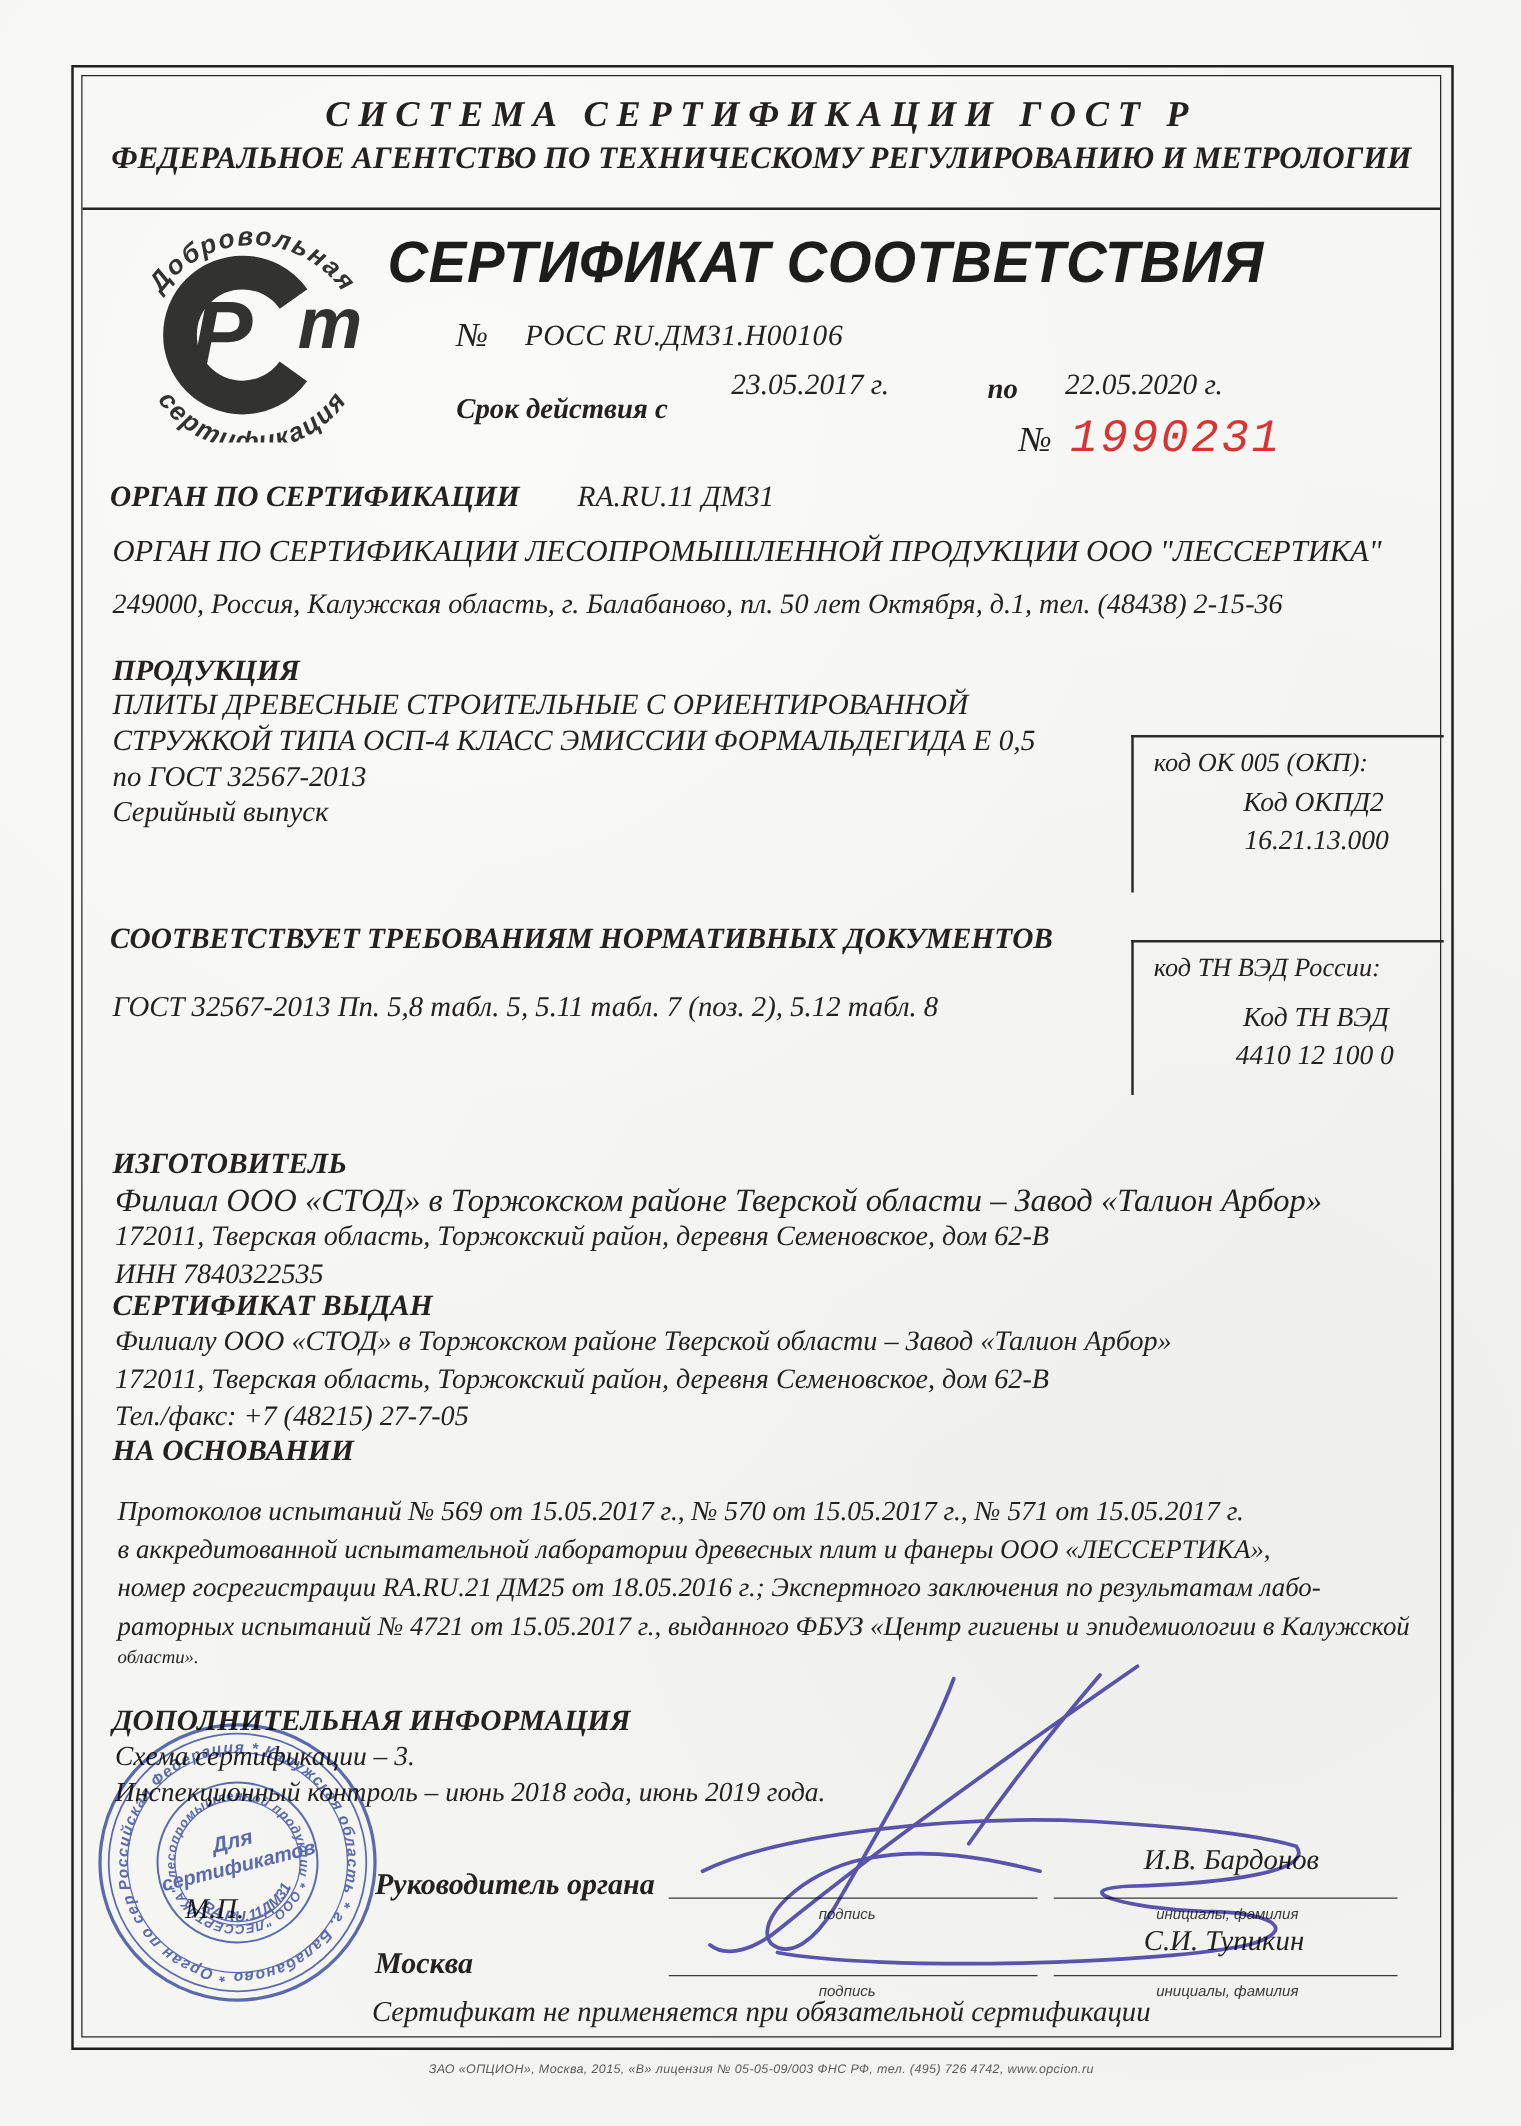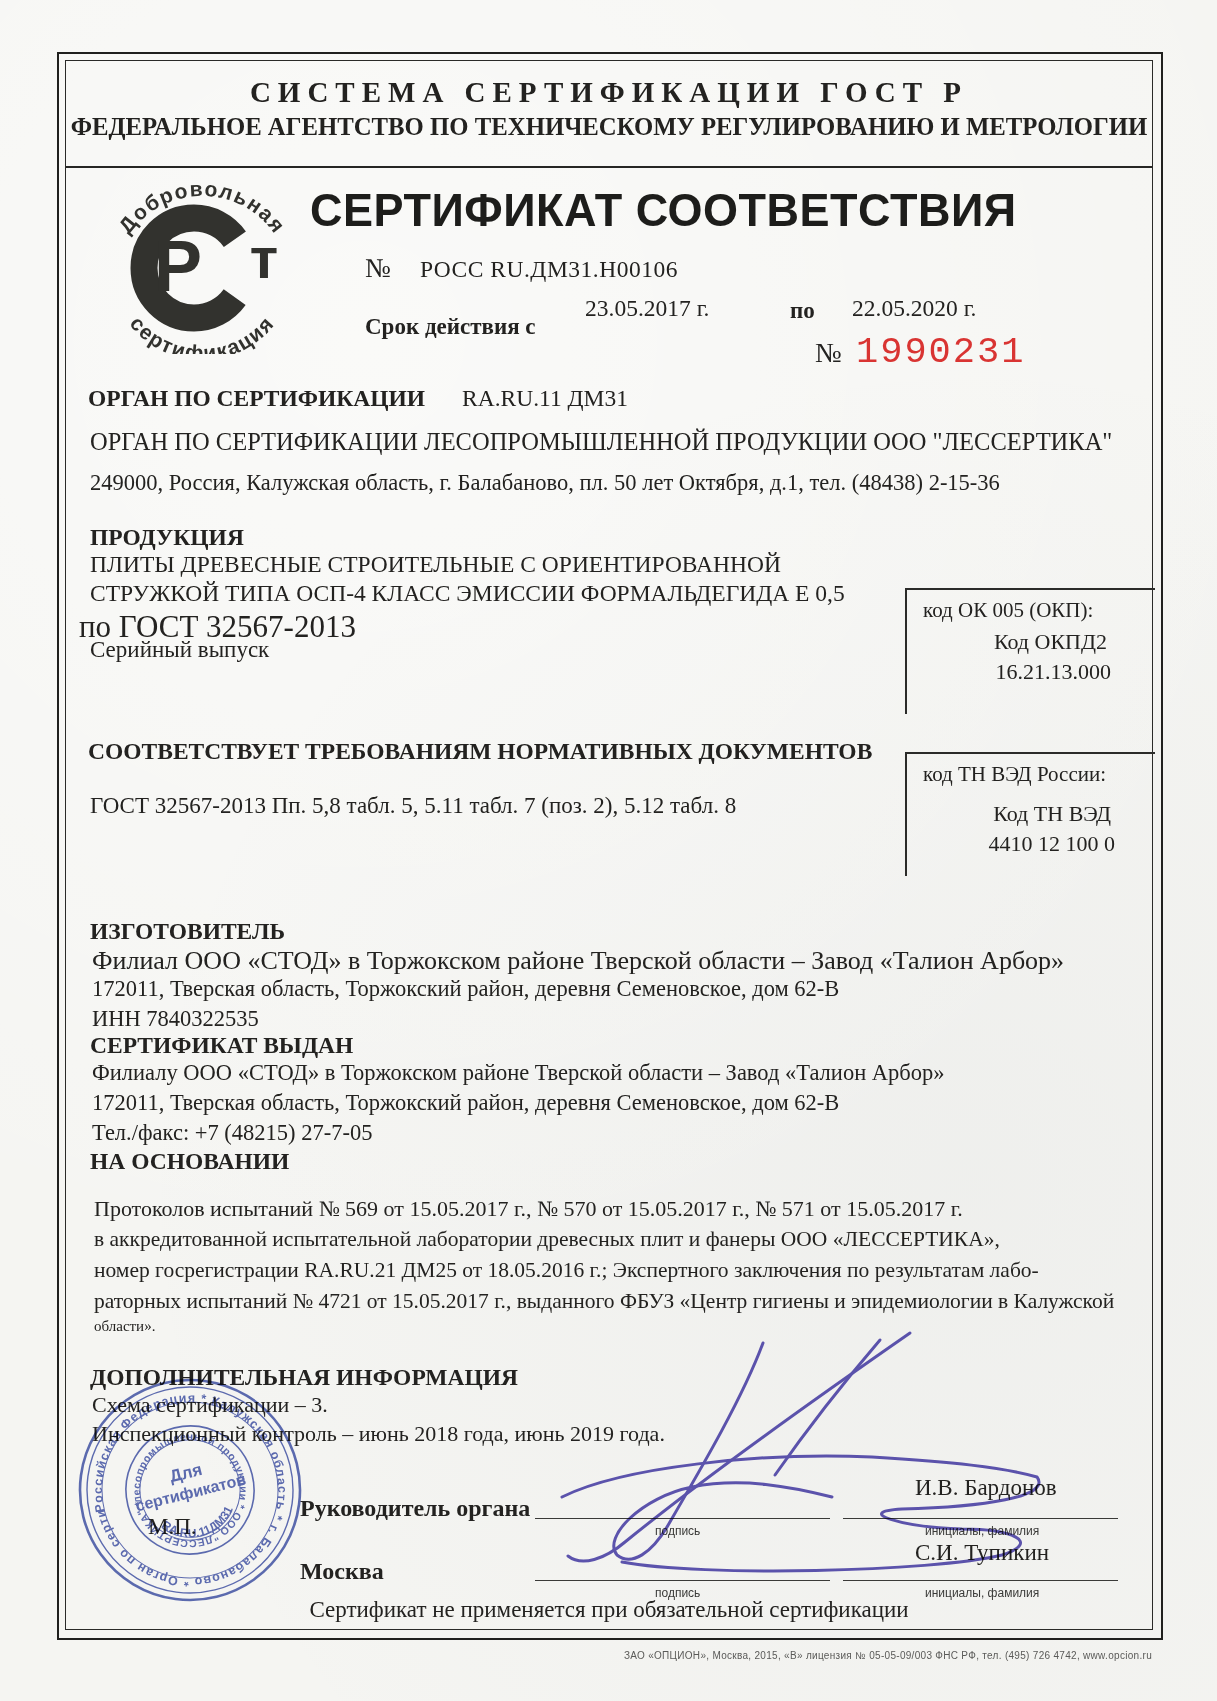--- a/index.html
+++ b/index.html
@@ -2,21 +2,21 @@
 <html><head>
 <meta charset="utf-8">
 <style>
   html,body{margin:0;padding:0;}
   body{background:#e9e9e7;}
   .page{
     position:relative; width:1217px; height:1701px; margin:0 auto;
     background:#f5f5f2;
     background-image:radial-gradient(circle at 30% 20%, rgba(255,255,255,.5), rgba(0,0,0,0) 60%),
                      radial-gradient(circle at 80% 70%, rgba(120,130,140,.05), rgba(0,0,0,0) 55%);
-    font-family:"Liberation Serif", serif; color:#232220; overflow:hidden;
+    font-family:"Liberation Serif", serif; color:#232220; overflow:hidden;font-style:italic;
   }
   .abs{position:absolute;}
   .border-outer{left:57px; top:52px; width:1102px; height:1584px; border:2.5px solid #20201e;}
   .border-inner{left:65px; top:60px; width:1086px; height:1568px; border:1.5px solid #2a2a28;}
   .hline{background:#262624; height:2px;}
   .serif{font-family:"Liberation Serif", serif;}
   .sans{font-family:"Liberation Sans", sans-serif;}
   .mono{font-family:"Liberation Mono", monospace;}
   .b{font-weight:bold;}
   .center{left:66px; width:1086px; text-align:center;}
@@ -65,21 +65,21 @@
   <div class="abs mono" style="left:856px; top:331px; font-size:37px; letter-spacing:2px; color:#d93432;">1990231</div>
 
   <div class="abs serif b" style="left:88px; top:385px; font-size:23.5px;">ОРГАН ПО СЕРТИФИКАЦИИ</div>
   <div class="abs serif" style="left:462px; top:385px; font-size:23.5px;">RA.RU.11 ДМ31</div>
   <div class="abs serif" style="left:90px; top:428px; font-size:24.5px; white-space:nowrap;">ОРГАН ПО СЕРТИФИКАЦИИ ЛЕСОПРОМЫШЛЕННОЙ ПРОДУКЦИИ  ООО "ЛЕССЕРТИКА"</div>
   <div class="abs serif" style="left:90px; top:470px; font-size:22.5px; white-space:nowrap;">249000, Россия, Калужская область, г. Балабаново, пл. 50 лет Октября, д.1, тел. (48438) 2-15-36</div>
 
   <div class="abs serif b" style="left:90px; top:524px; font-size:23.5px;">ПРОДУКЦИЯ</div>
   <div class="abs serif" style="left:90px; top:551px; font-size:23.5px;">ПЛИТЫ ДРЕВЕСНЫЕ СТРОИТЕЛЬНЫЕ С ОРИЕНТИРОВАННОЙ</div>
   <div class="abs serif" style="left:90px; top:580px; font-size:23.5px;">СТРУЖКОЙ ТИПА ОСП-4 КЛАСС ЭМИССИИ ФОРМАЛЬДЕГИДА Е 0,5</div>
-  <div class="abs serif" style="left:79px; top:609px; font-size:31px;">по ГОСТ 32567-2013</div>
+  <div class="abs serif" style="left:90px; top:609px; font-size:23px;">по ГОСТ 32567-2013</div>
   <div class="abs serif" style="left:90px; top:637px; font-size:23px;">Серийный  выпуск</div>
 
   <div class="abs codebox" style="left:905px; top:588px; width:248px; height:124px;">
     <div class="serif" style="margin:8px 0 0 16px; font-size:21px;">код ОК 005 (ОКП):</div>
     <div class="serif right-box-text" style="margin:6px 48px 0 0; font-size:22px;">Код ОКПД2</div>
     <div class="serif right-box-text" style="margin:4px 44px 0 0; font-size:22px;">16.21.13.000</div>
   </div>
 
   <div class="abs serif b" style="left:88px; top:738px; font-size:23.5px;">СООТВЕТСТВУЕТ ТРЕБОВАНИЯМ НОРМАТИВНЫХ ДОКУМЕНТОВ</div>
   <div class="abs serif" style="left:90px; top:793px; font-size:23px;">ГОСТ 32567-2013 Пп. 5,8 табл. 5, 5.11 табл. 7 (поз. 2), 5.12 табл. 8</div>
@@ -155,15 +155,15 @@
 
   <svg class="abs" style="left:520px; top:1315px; mix-blend-mode:multiply;" width="560" height="280" viewBox="0 0 560 280">
     <g fill="none" stroke="#4b40ae" stroke-width="3" stroke-linecap="round" opacity="0.88">
       <path d="M 390 18 C 315 70, 185 162, 105 227 C 85 244, 62 252, 48 241"></path>
       <path d="M 243 28 C 223 82, 182 152, 147 212 C 132 237, 112 252, 97 240 C 82 222, 122 182, 172 172 C 222 162, 272 172, 312 182"></path>
       <path d="M 42 182 C 102 152, 242 137, 352 142 C 432 147, 482 152, 517 162 C 532 182, 462 192, 382 194 C 332 197, 382 212, 442 214 C 492 214, 522 227, 482 240 C 412 257, 182 262, 102 247"></path>
       <path d="M 360 25 C 330 60, 290 110, 255 160"></path>
     </g>
   </svg>
 
-  <div class="abs center sans" style="top:1650px; font-size:10px; color:#5a5a58; letter-spacing:0.3px;text-align:right;">ЗАО «ОПЦИОН», Москва, 2015, «В»      лицензия № 05-05-09/003 ФНС РФ, тел. (495) 726 4742, www.opcion.ru</div>
+  <div class="abs center sans" style="top:1650px; font-size:10px; color:#5a5a58; letter-spacing:0.3px;">ЗАО «ОПЦИОН», Москва, 2015, «В»      лицензия № 05-05-09/003 ФНС РФ, тел. (495) 726 4742, www.opcion.ru</div>
 
 </div>
 
 </body></html>

